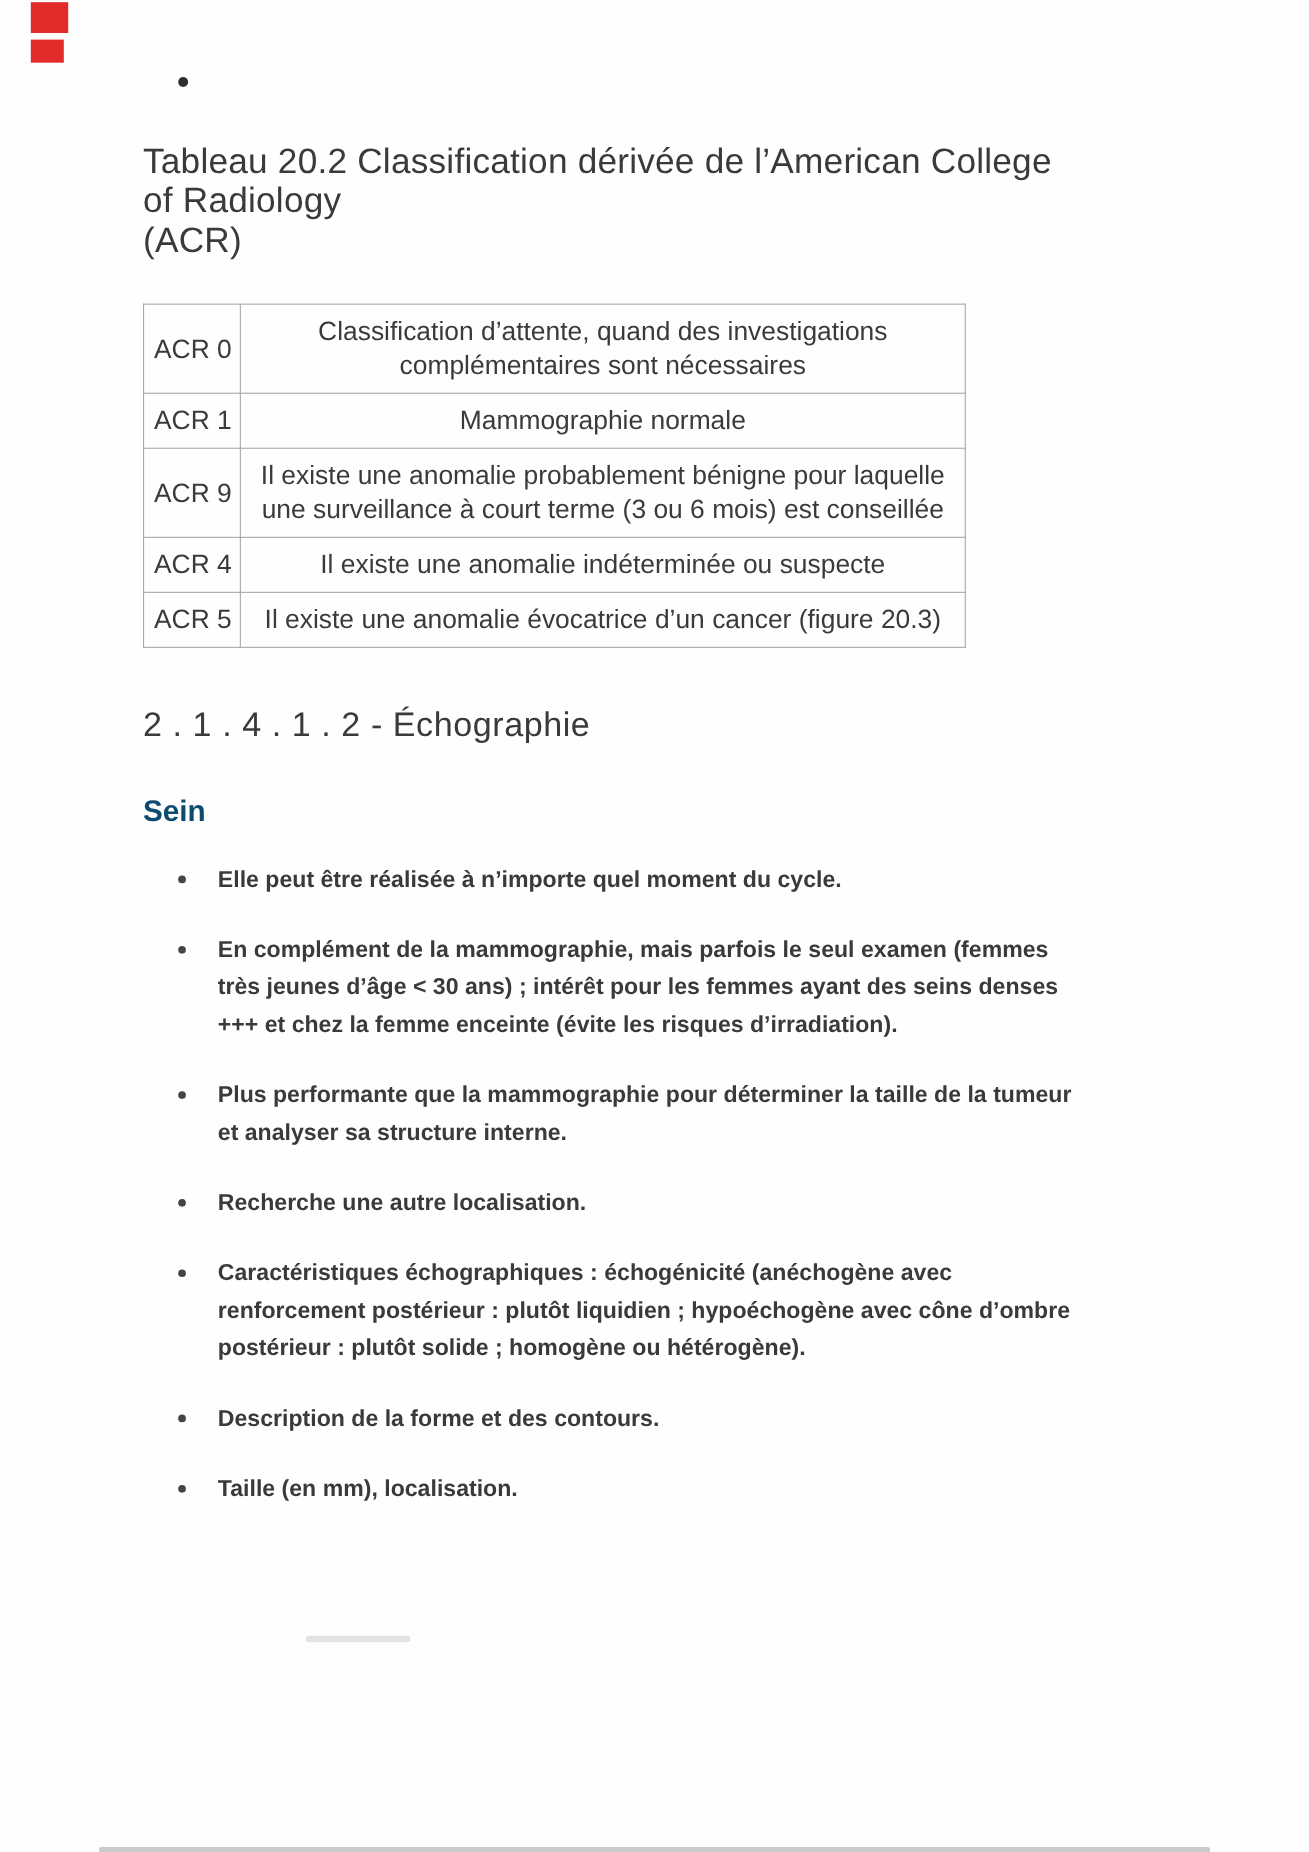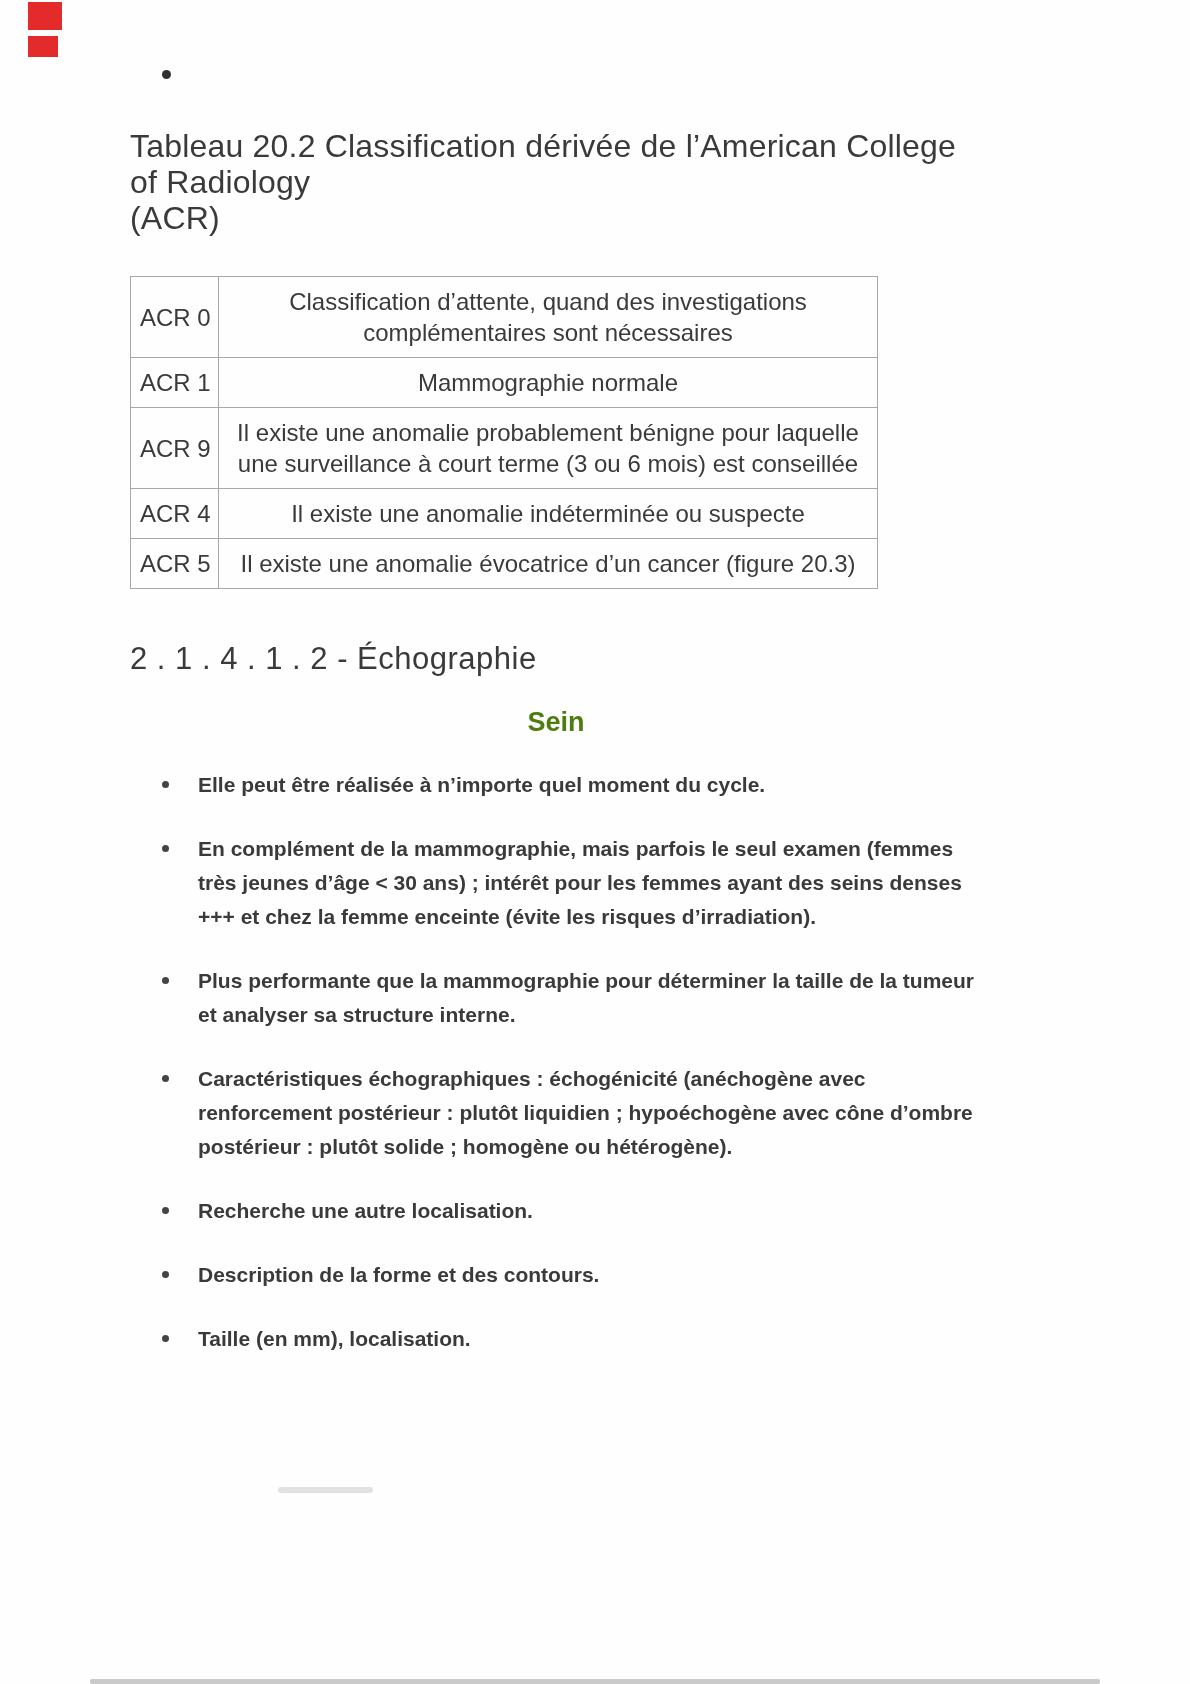--- a/index.html
+++ b/index.html
@@ -85,23 +85,22 @@
   }
   .section-heading {
     font-size: 31px;
     font-weight: normal;
     letter-spacing: 0.5px;
     margin: 52px 0 0 0;
   }
   .subheading {
     font-size: 27px;
     font-weight: bold;
-    color: #4d7c0f;
-    margin: 30px 0 0 0;
-    text-align: center;
+    color: #0c4a6e;
+    margin: 45px 0 0 0;
   }
   ul.bullets {
     list-style: none;
     margin: 30px 0 0 32px;
     padding: 0;
     font-size: 21px;
     line-height: 34px;
     font-weight: bold;
   }
   ul.bullets li {
@@ -163,20 +162,20 @@
     </table>
 
     <h2 class="section-heading">2 . 1 . 4 . 1 . 2 -  Échographie</h2>
 
     <h3 class="subheading">Sein</h3>
 
     <ul class="bullets" id="bullet-list">
         <li><span class="bullet-marker"></span><span>Elle peut être réalisée à n’importe quel moment du cycle.</span></li>
         <li><span class="bullet-marker"></span><span>En complément de la mammographie, mais parfois le seul examen (femmes très jeunes d’âge &lt; 30 ans) ; intérêt pour les femmes ayant des seins denses +++ et chez la femme enceinte (évite les risques d’irradiation).</span></li>
         <li><span class="bullet-marker"></span><span>Plus performante que la mammographie pour déterminer la taille de la tumeur et analyser sa structure interne.</span></li>
+        <li><span class="bullet-marker"></span><span>Recherche une autre localisation.</span></li>
         <li><span class="bullet-marker"></span><span>Caractéristiques échographiques : échogénicité (anéchogène avec renforcement postérieur : plutôt liquidien ; hypoéchogène avec cône d’ombre postérieur : plutôt solide ; homogène ou hétérogène).</span></li>
-        <li><span class="bullet-marker"></span><span>Recherche une autre localisation.</span></li>
         <li><span class="bullet-marker"></span><span>Description de la forme et des contours.</span></li>
         <li><span class="bullet-marker"></span><span>Taille (en mm), localisation.</span></li>
       </ul>
 
   </div>
 </div>
 
 </body></html>

